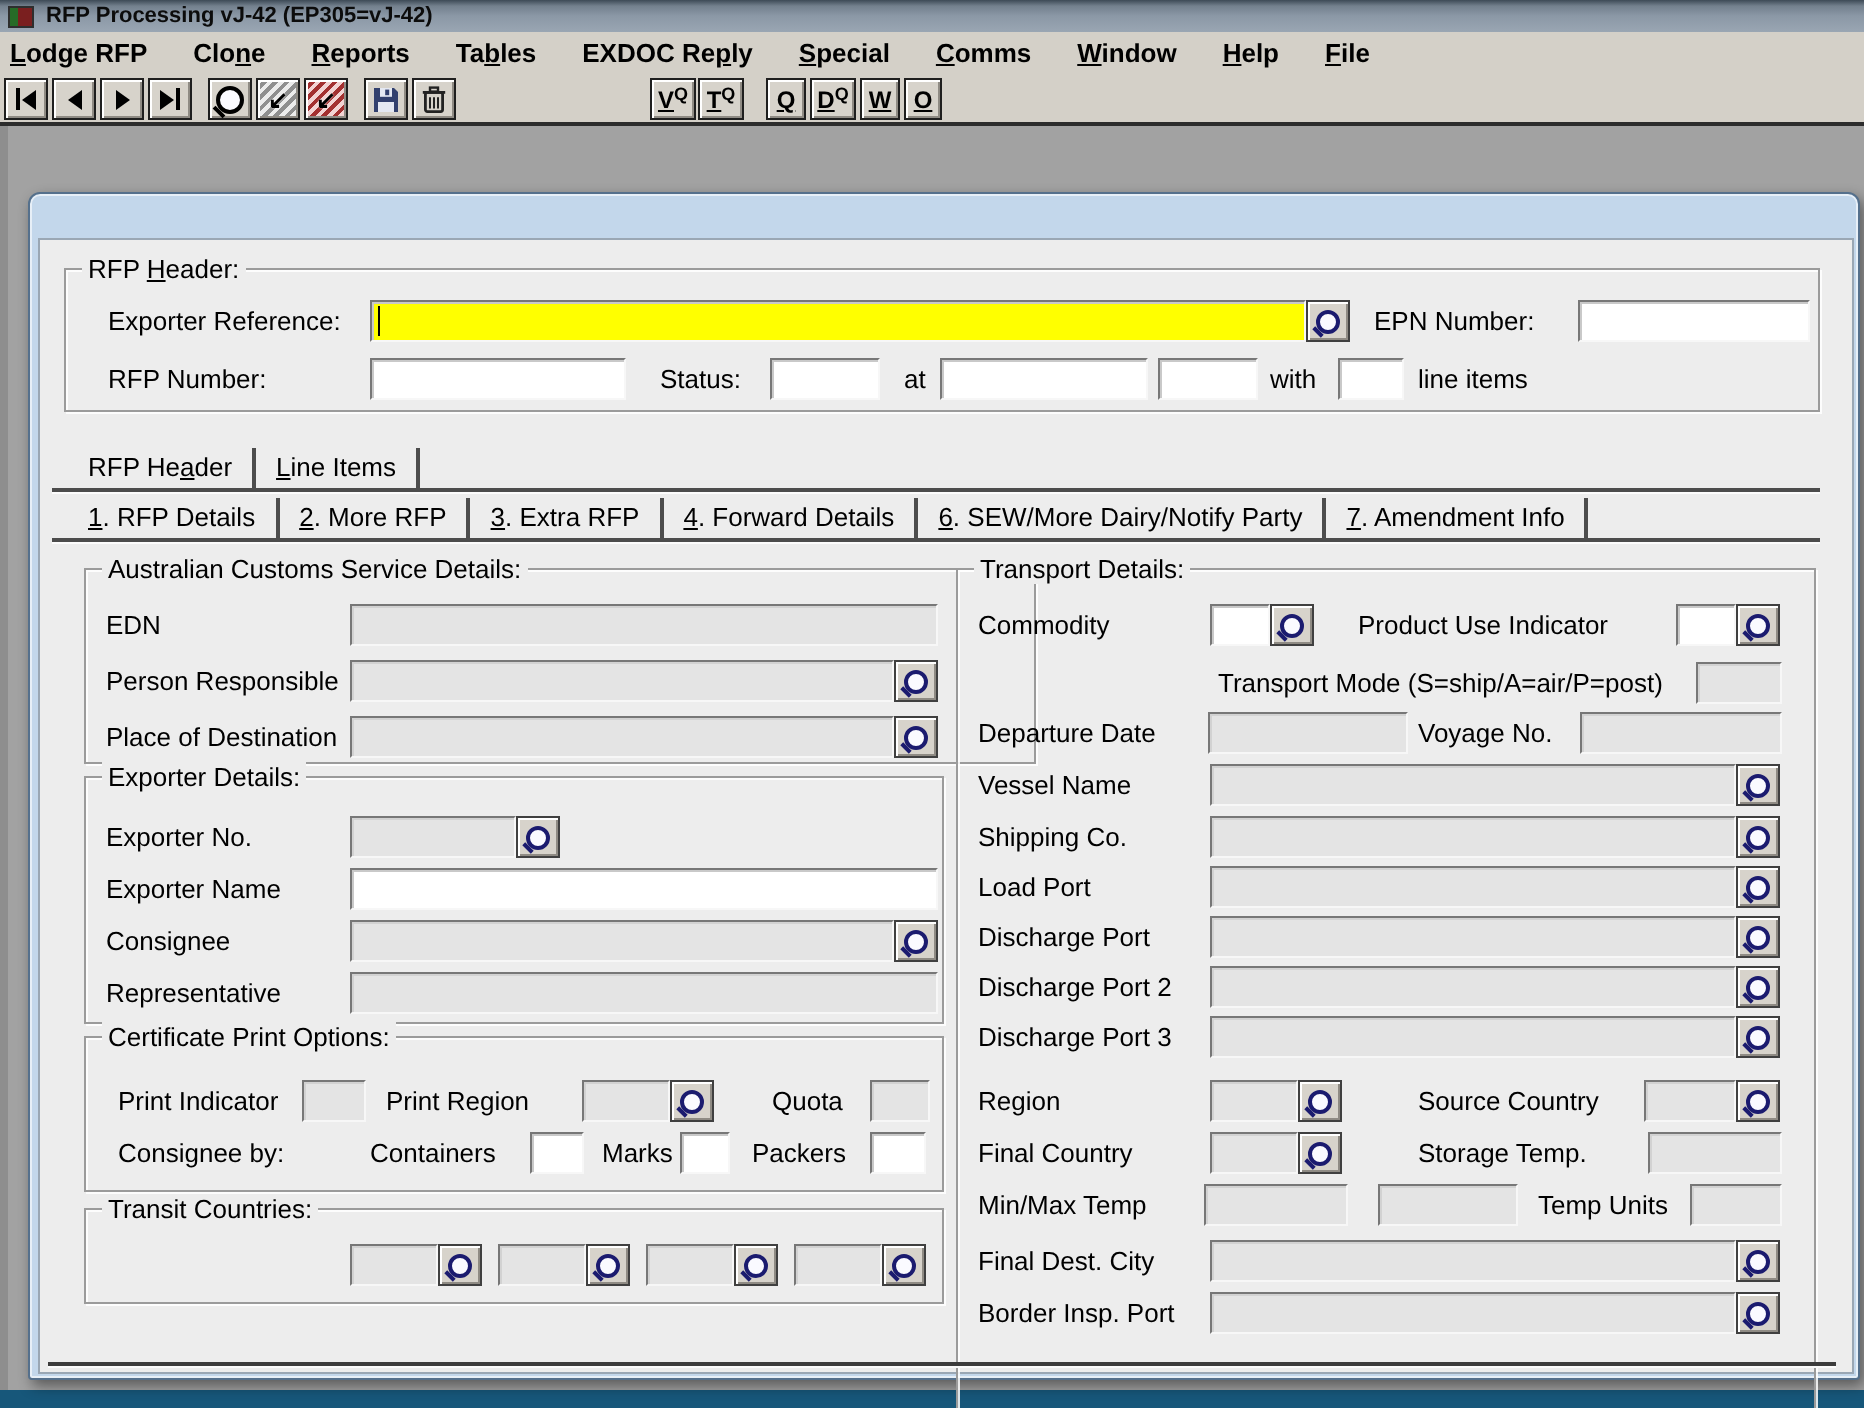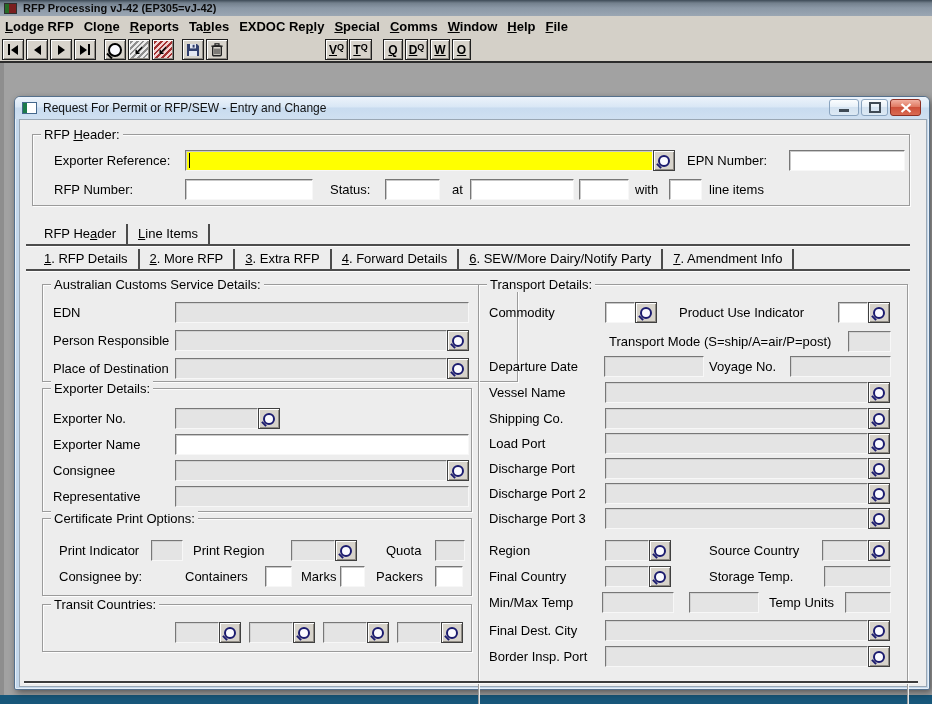--- a/index.html
+++ b/index.html
@@ -8,21 +8,21 @@
 
   
   .app-titlebar{position:absolute;left:0;top:0;width:932px;height:16px;
     background:linear-gradient(180deg,#3d4a56 0,#73808d 3px,#8b98a6 8px,#9aa6b3 16px);
     display:flex;align-items:center;}
   .app-icon{width:11px;height:9px;margin-left:4px;background:#7a1f1f;
     box-shadow:inset 4px 0 0 #276b27;border:1px solid #2e2e2e;}
   .app-title{font-size:11px;font-weight:bold;color:#0c0c0c;margin-left:6px;white-space:nowrap;}
 
   .menubar{position:absolute;left:0;top:16px;width:932px;height:20px;background:#d4d0c8;
-    display:flex;align-items:center;gap:10px;padding-left:5px;box-sizing:border-box;}
+    display:flex;align-items:center;gap:23px;padding-left:5px;box-sizing:border-box;}
   .mitem{font-size:13px;font-weight:bold;white-space:nowrap;cursor:default;}
   .u{text-decoration:underline;}
 
   .toolbar{position:absolute;left:0;top:36px;width:932px;height:27px;background:#d4d0c8;
     border-bottom:2px solid #2c2c2c;box-sizing:border-box;}
   .tbtn{position:absolute;top:3px;width:22px;height:21px;background:#d7d3cb;
     border:1px solid #1f1f1f;box-sizing:border-box;
     box-shadow:inset 1px 1px 0 #ffffff,inset -1px -1px 0 #8f8b84;
     display:flex;align-items:center;justify-content:center;gap:1px;cursor:pointer;}
   .tl{width:0;height:0;border-top:5px solid transparent;border-bottom:5px solid transparent;border-right:7px solid #000;}
@@ -176,37 +176,20 @@
       </div>
     <div class="tbtn lbtn" style="left:452px;width:19px">
         <span><span class="u">O</span><sup></sup></span>
       </div>
   </div>
 
   <div class="mdi"></div>
   <div class="bottomstrip"></div>
 
   <div class="dialog">
-    <div class="dlg-title">
-      <span class="dlg-icon"></span>
-      <span class="dlg-title-text">Request For Permit or RFP/SEW - Entry and Change</span>
-      <div class="winbtns">
-        <div class="wbtn" style="width:30px">
-            <span class="minbar"></span>
-          </div>
-        <div class="wbtn" style="width:27px">
-            <span class="maxbox"></span>
-          </div>
-        <div class="wbtn close" style="width:31px">
-          <svg width="12" height="10" viewBox="0 0 12 10">
-              <path d="M1.5 1 L10.5 9 M10.5 1 L1.5 9" stroke="#fff" stroke-width="2.2"></path>
-            </svg>
-        </div>
-      </div>
-    </div>
 
     <div class="dlg-content">
 
       <div class="group" style="left:12px;top:14px;width:878px;height:72px">
         <span class="glegend"><span>RFP </span><span class="u">H</span><span>eader:</span></span>
 
         <span class="L" style="left:21px;top:18px">Exporter Reference:</span>
         <input class="F y" style="left: 152px; top: 15px; width: 468px;">
         <span class="caret" style="left:156px;top:18px"></span>
         <div class="M" style="left:620px;top:15px">

